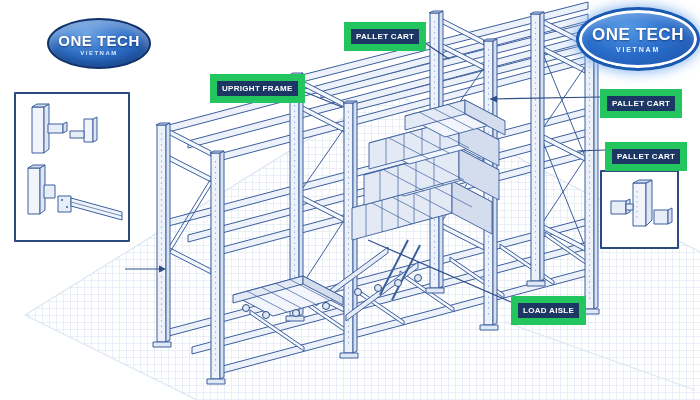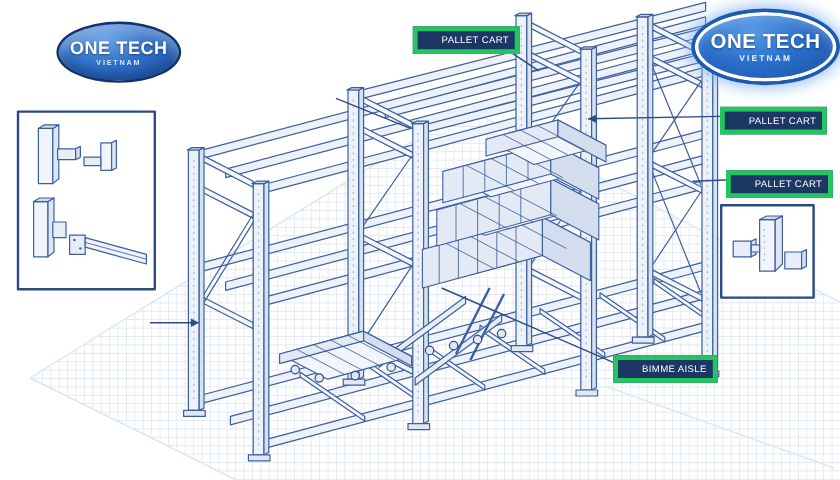--- a/index.html
+++ b/index.html
@@ -3,22 +3,22 @@
 <meta charset="utf-8">
 <style>
   html,body{margin:0;padding:0;background:#ffffff;}
   .stage{
     position:relative;width:700px;height:400px;overflow:hidden;
     background:#ffffff;font-family:"Liberation Sans",sans-serif;
   }
   .art{position:absolute;left:0;top:0;width:700px;height:400px;}
   .callout{
     position:absolute;background:#1d3765;color:#ffffff;
-    font-size:8px;font-weight:400;letter-spacing:.3px;line-height:1;
-    padding:4px 5px 3px 20px;border:4px solid #22c55e;white-space:nowrap;
+    font-size:8px;font-weight:700;letter-spacing:.3px;line-height:1;
+    padding:4px 5px 3px 5px;border:7px solid #22c55e;white-space:nowrap;
     box-sizing:border-box;text-align:center;
   }
   .logo{
     position:absolute;border-radius:50%;display:flex;flex-direction:column;
     align-items:center;justify-content:center;text-align:center;
   }
   .logo-left{
     left:47px;top:18px;width:100px;height:47px;
     background:radial-gradient(ellipse at 38% 28%, #6ba3e4 0%, #2e6fc6 45%, #174a9b 100%);
     border:2px solid #12326b;
@@ -288,23 +288,24 @@
       <line x1="600" y1="97" x2="490" y2="99"></line>
       <polygon points="490,99 497,95.5 497,102.5" fill="#2e4d86" stroke="none"></polygon>
       <line x1="605" y1="150" x2="577" y2="151"></line>
       <line x1="125" y1="269" x2="162" y2="269"></line>
       <polygon points="166,269 159,265.5 159,272.5" fill="#2e4d86" stroke="none"></polygon>
       <line x1="511" y1="302" x2="368" y2="240"></line>
     </g>
   </svg>
 
   <div class="callout" style="left:344px;top:22px;">PALLET CART</div>
+  <div class="callout" style="left:210px;top:74px;">UPRIGHT FRAME</div>
   <div class="callout" style="left:600px;top:89px;">PALLET CART</div>
   <div class="callout" style="left:605px;top:142px;">PALLET CART</div>
-  <div class="callout" style="left:511px;top:296px;">BIMME AISLE</div>
+  <div class="callout" style="left:511px;top:296px;">LOAD AISLE</div>
 
   <div class="logo logo-left">
     <div class="logo-title">ONE TECH</div>
     <div class="logo-sub">VIETNAM</div>
   </div>
   <div class="logo logo-right">
     <div class="logo-title">ONE TECH</div>
     <div class="logo-sub">VIETNAM</div>
   </div>
 

